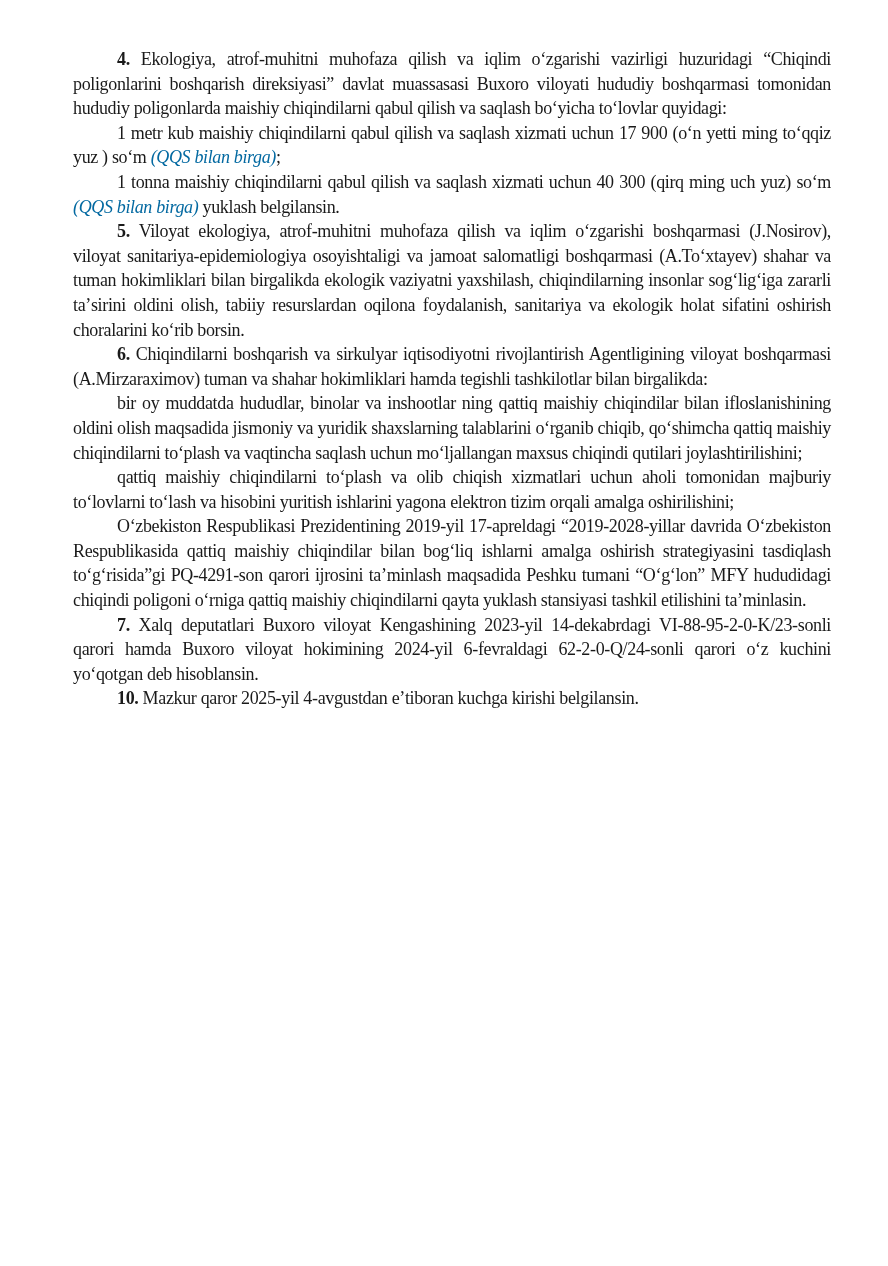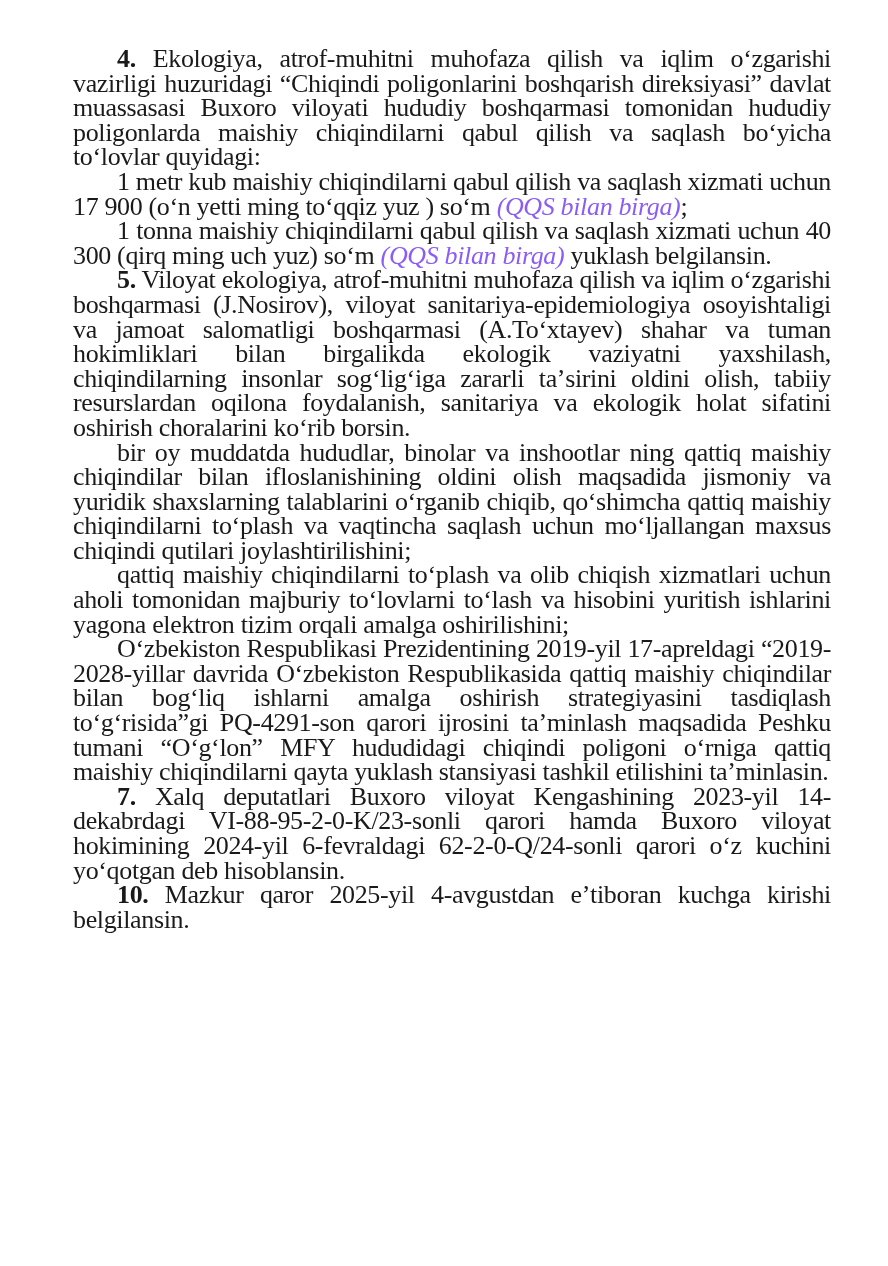--- a/index.html
+++ b/index.html
@@ -3,46 +3,47 @@
 <meta charset="utf-8">
 <style>
   html, body { margin: 0; padding: 0; background: #ffffff; }
   body { width: 888px; height: 1266px; overflow: hidden; position: relative; }
   .page {
     position: absolute;
     left: 73px;
     top: 47px;
     width: 758px;
     font-family: "Liberation Serif", serif;
-    font-size: 26px;
+    font-size: 18px;
     line-height: 24.6px;
     color: #1a1a1a;
     letter-spacing: -0.35px;
   }
   .para {
     margin: 0;
     text-align: justify;
     text-indent: 44px;
   }
   .num { font-weight: bold; }
-  .ital { font-style: italic; color: #8b5cf6; }
+  .ital { font-style: italic; color: #0369a1; }
 </style>
 </head>
 <body>
 
 <div class="page">
 
   <p class="para"><span class="num">4.</span><span> Ekologiya, atrof-muhitni muhofaza qilish va iqlim oʻzgarishi vazirligi huzuridagi “Chiqindi poligonlarini boshqarish direksiyasi” davlat muassasasi Buxoro viloyati hududiy boshqarmasi tomonidan hududiy poligonlarda maishiy chiqindilarni qabul qilish va saqlash boʻyicha toʻlovlar quyidagi:</span></p>
 
   <p class="para"><span>1 metr kub maishiy chiqindilarni qabul qilish va saqlash xizmati uchun 17 900 (oʻn yetti ming toʻqqiz yuz ) soʻm </span><span class="ital">(QQS bilan birga)</span><span>;</span></p>
 
   <p class="para"><span>1 tonna maishiy chiqindilarni qabul qilish va saqlash xizmati uchun 40 300 (qirq ming uch yuz) soʻm </span><span class="ital">(QQS bilan birga)</span><span> yuklash belgilansin.</span></p>
 
   <p class="para"><span class="num">5.</span><span> Viloyat ekologiya, atrof-muhitni muhofaza qilish va iqlim oʻzgarishi boshqarmasi (J.Nosirov), viloyat sanitariya-epidemiologiya osoyishtaligi va jamoat salomatligi boshqarmasi (A.Toʻxtayev) shahar va tuman hokimliklari bilan birgalikda ekologik vaziyatni yaxshilash, chiqindilarning insonlar sogʻligʻiga zararli taʼsirini oldini olish, tabiiy resurslardan oqilona foydalanish, sanitariya va ekologik holat sifatini oshirish choralarini koʻrib borsin.</span></p>
 
+  <p class="para"><span class="num">6.</span><span> Chiqindilarni boshqarish va sirkulyar iqtisodiyotni rivojlantirish Agentligining viloyat boshqarmasi (A.Mirzaraximov) tuman va shahar hokimliklari hamda tegishli tashkilotlar bilan birgalikda:</span></p>
 
   <p class="para"><span>bir oy muddatda hududlar, binolar va inshootlar  ning qattiq maishiy chiqindilar bilan ifloslanishining oldini olish maqsadida jismoniy va yuridik shaxslarning talablarini oʻrganib chiqib, qoʻshimcha qattiq maishiy chiqindilarni toʻplash va vaqtincha saqlash uchun moʻljallangan maxsus chiqindi qutilari joylashtirilishini;</span></p>
 
   <p class="para"><span>qattiq maishiy chiqindilarni toʻplash va olib chiqish xizmatlari uchun aholi tomonidan majburiy toʻlovlarni toʻlash va hisobini yuritish ishlarini yagona elektron tizim orqali amalga oshirilishini;</span></p>
 
   <p class="para"><span>Oʻzbekiston Respublikasi Prezidentining 2019-yil 17-apreldagi “2019-2028-yillar davrida Oʻzbekiston Respublikasida qattiq maishiy chiqindilar bilan bogʻliq ishlarni amalga oshirish strategiyasini tasdiqlash toʻgʻrisida”gi PQ-4291-son qarori ijrosini taʼminlash maqsadida Peshku tumani “Oʻgʻlon” MFY hududidagi chiqindi poligoni oʻrniga qattiq maishiy chiqindilarni qayta yuklash stansiyasi  tashkil etilishini taʼminlasin.</span></p>
 
   <p class="para"><span class="num">7.</span><span> Xalq deputatlari Buxoro viloyat Kengashining 2023-yil 14-dekabrdagi VI-88-95-2-0-K/23-sonli qarori hamda Buxoro viloyat hokimining 2024-yil 6-fevraldagi 62-2-0-Q/24-sonli qarori oʻz kuchini yoʻqotgan deb hisoblansin.</span></p>
 
 

